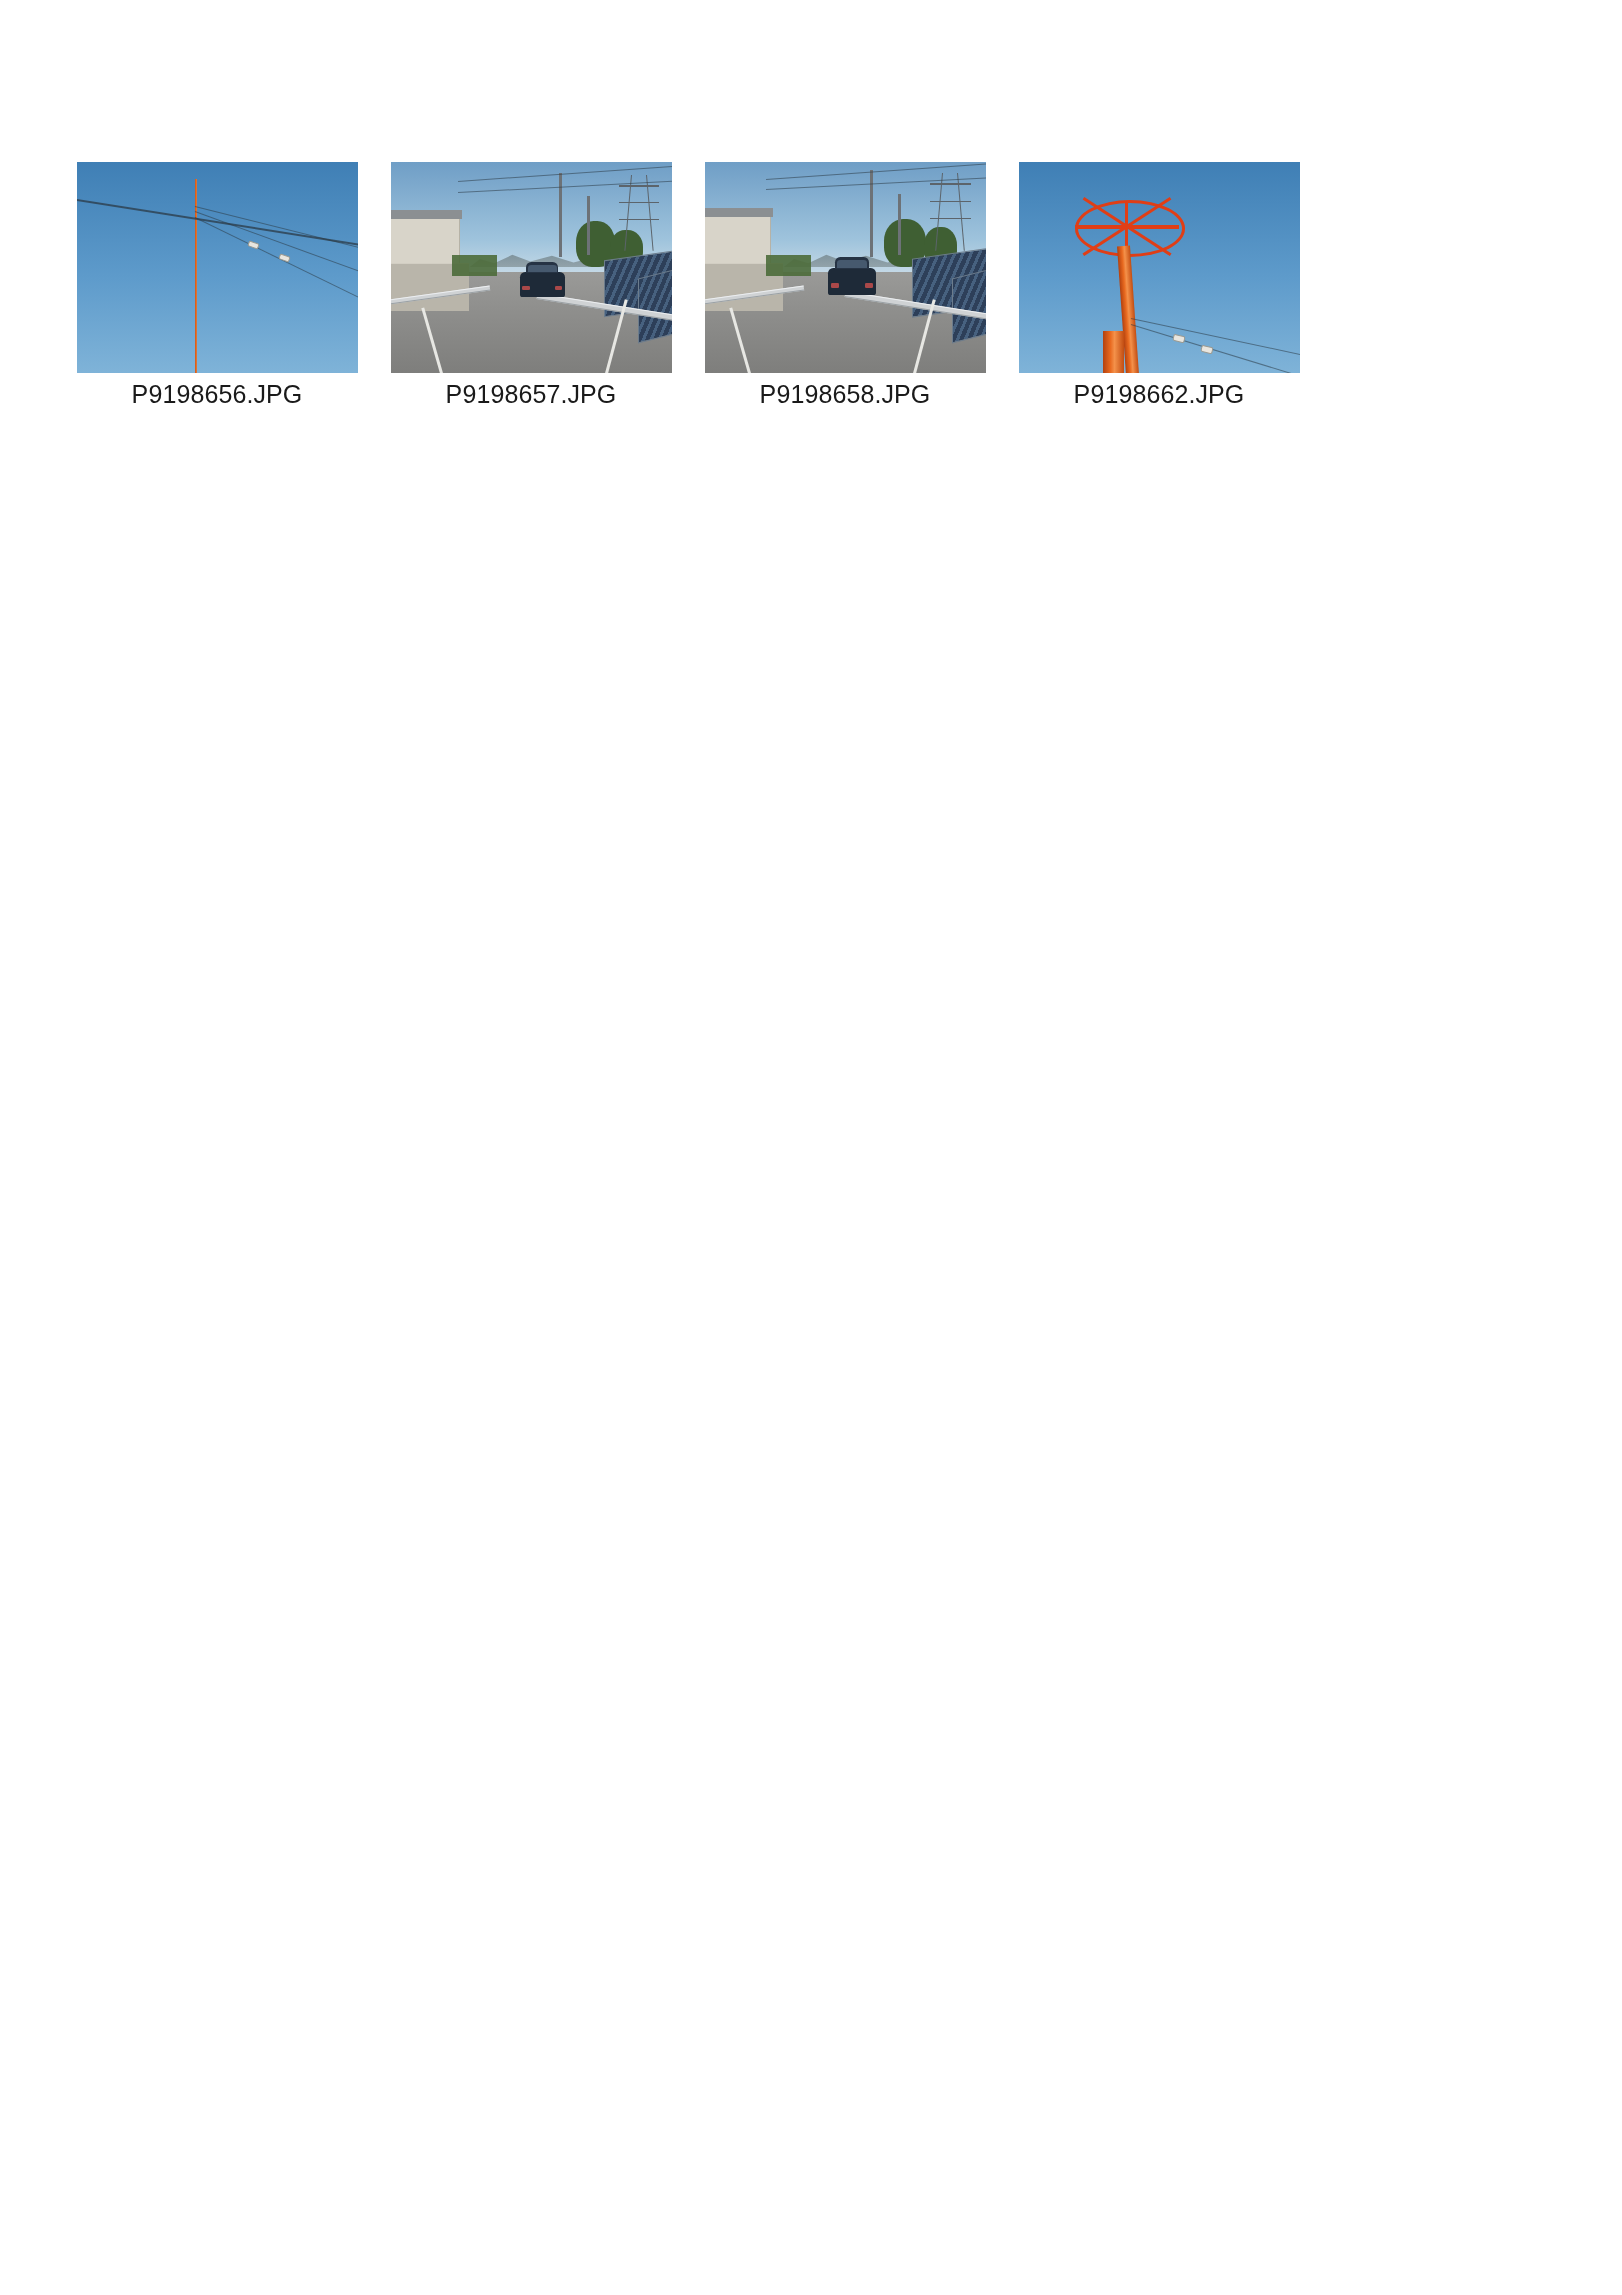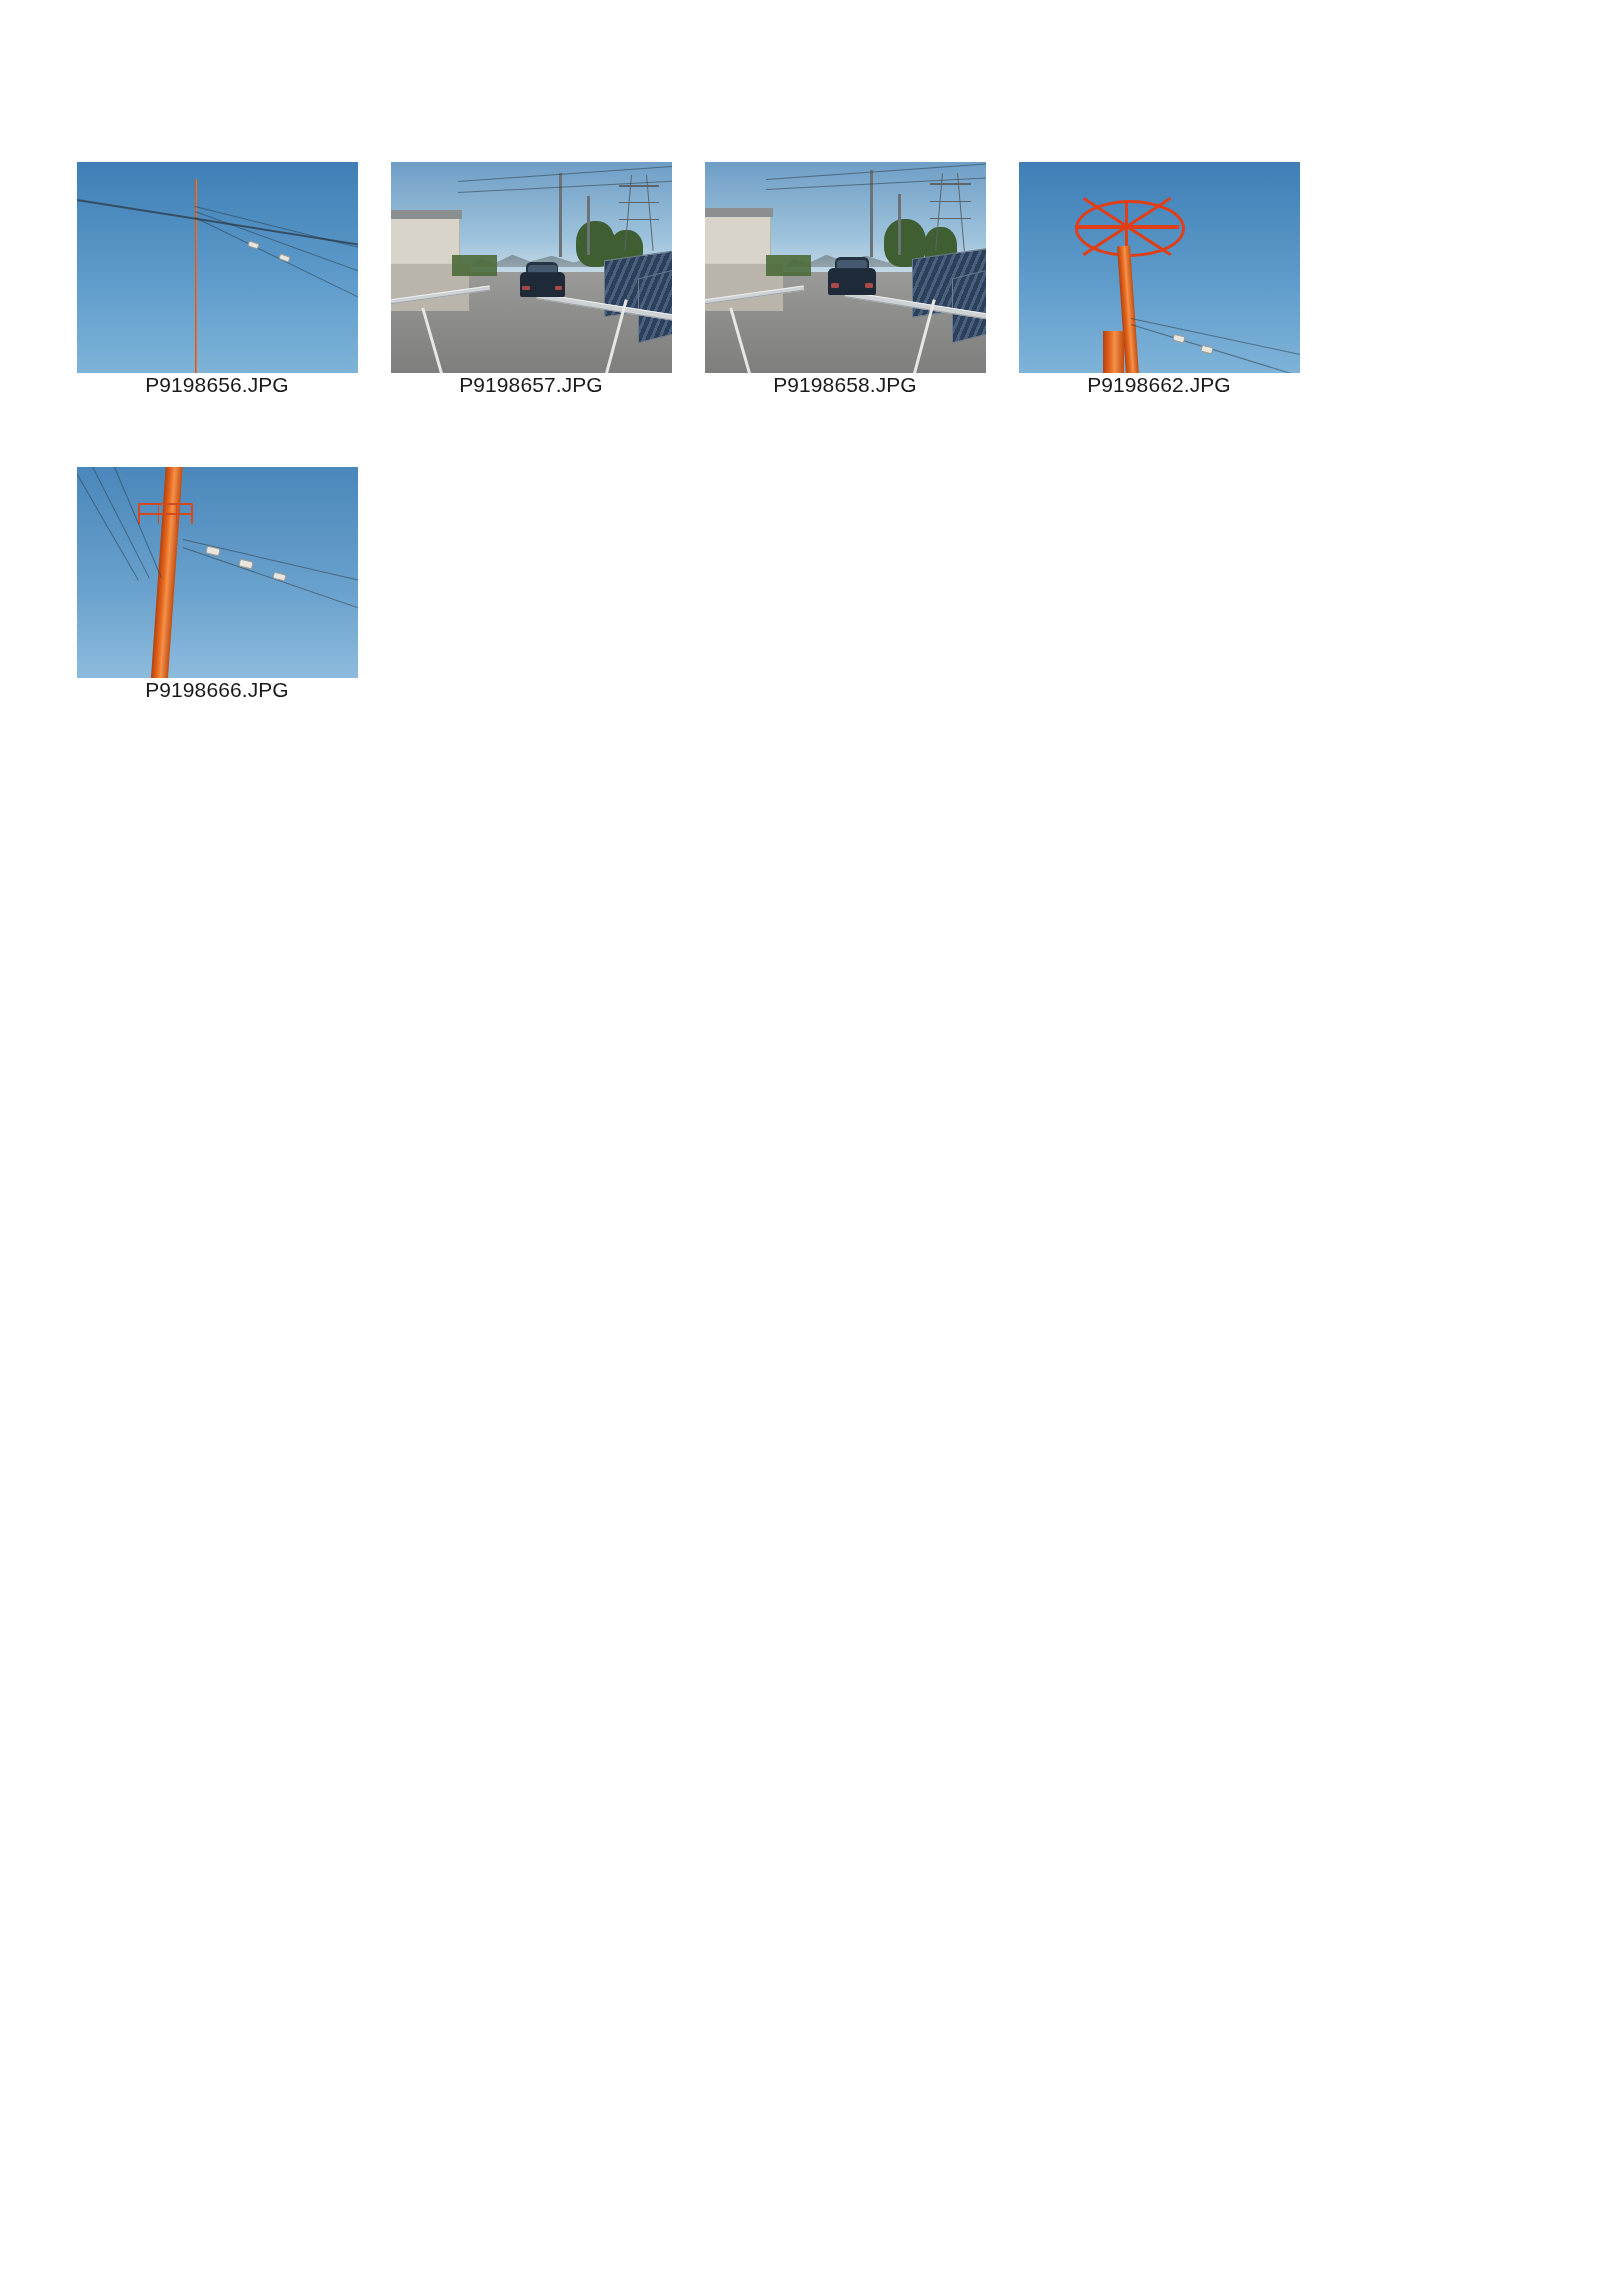--- a/index.html
+++ b/index.html
@@ -35,22 +35,22 @@
 
   .thumb {
     width: 281px;
     height: 211px;
     position: relative;
     overflow: hidden;
     background: #5b8dbd;
   }
 
   .caption {
-    margin-top: 1px;
-    font-size: 21px;
+    margin-top: 9px;
+    font-size: 25px;
     color: #1a1a1a;
     letter-spacing: 0.1px;
     line-height: 1;
     text-align: left;
   }
 
   
   .sky {
     position: absolute;
     inset: 0;
@@ -368,36 +368,16 @@
         <div class="wire thin" style="left:40%;top:77%;width:70%;transform:rotate(17deg);"></div>
         <div class="insulator" style="left:55%;top:82%;width:9.8px;height:4.6px;transform:rotate(14deg);"></div>
         <div class="insulator" style="left:65%;top:87%;width:9.8px;height:4.6px;transform:rotate(14deg);"></div>
       </div>
       <div class="caption">P9198662.JPG</div>
     </div>
 
 
 
 
-    <div class="cell">
-      <div class="thumb">
-        <div class="sky-pale"></div>
-        <div class="pole-orange" style="left:32%;top:-2%;width:17px;height:104%;transform:rotate(4deg);transform-origin:top center;"></div>
-        <div class="railing" style="left:22%;top:17%;width:18%;height:9%;border-color:#d44a1c;">
-          <div class="bar" style="top:45%;background:#d44a1c;"></div>
-          <div class="post" style="left:35%;background:#d44a1c;"></div>
-          <div class="post" style="left:70%;background:#d44a1c;"></div>
-        </div>
-        <div class="wire thin" style="left:-2%;top:-2%;width:48%;transform:rotate(60deg);"></div>
-        <div class="wire thin" style="left:5%;top:-2%;width:46%;transform:rotate(63deg);"></div>
-        <div class="wire thin" style="left:13%;top:-2%;width:44%;transform:rotate(67deg);"></div>
-        <div class="wire thin" style="left:38%;top:34%;width:74%;transform:rotate(13deg);"></div>
-        <div class="wire thin" style="left:38%;top:38%;width:74%;transform:rotate(19deg);"></div>
-        <div class="insulator" style="left:46%;top:38%;width:11.8px;height:5.9px;transform:rotate(13deg);"></div>
-        <div class="insulator" style="left:58%;top:44%;width:11.8px;height:5.9px;transform:rotate(13deg);"></div>
-        <div class="insulator" style="left:70%;top:50%;width:10.5px;height:5.2px;transform:rotate(13deg);"></div>
-      </div>
-      <div class="caption">P9198666.JPG</div>
-    </div>
 
   </div>
 </div>
 
 
 </body></html>

